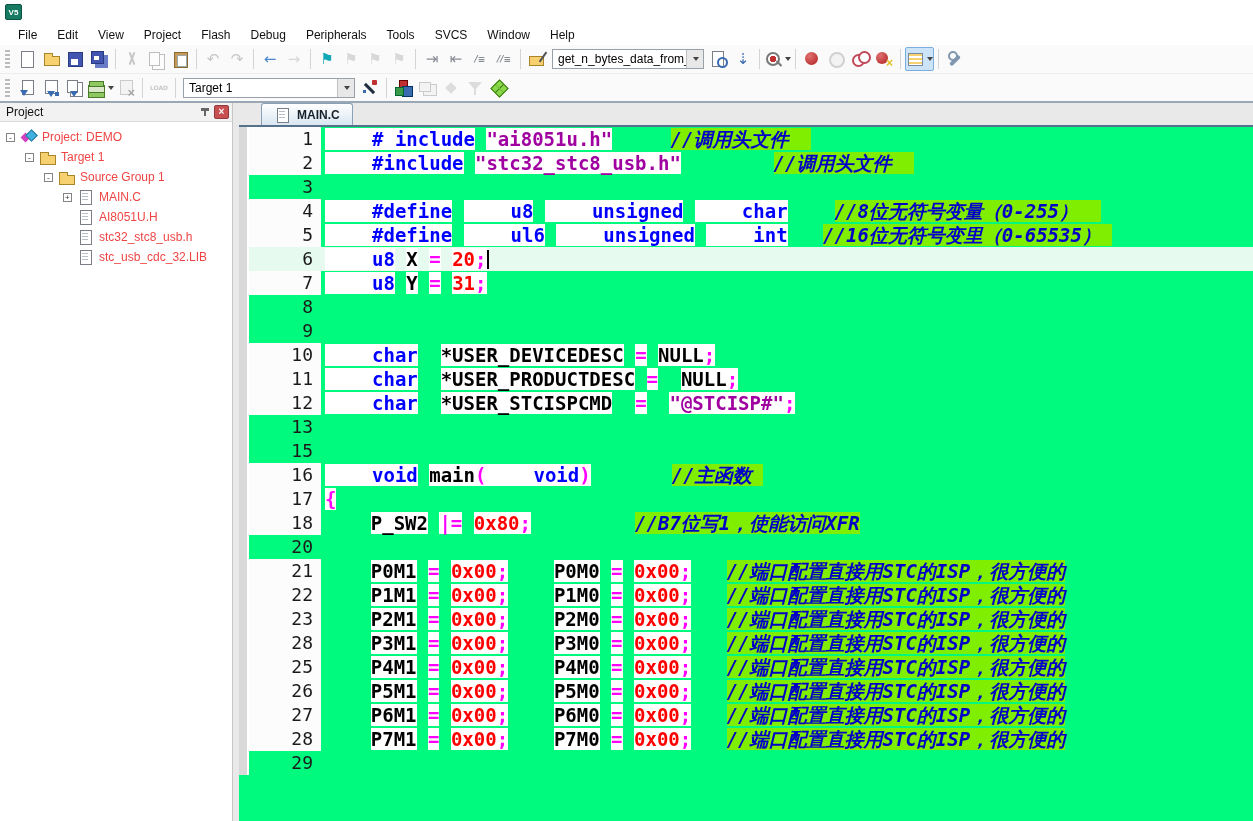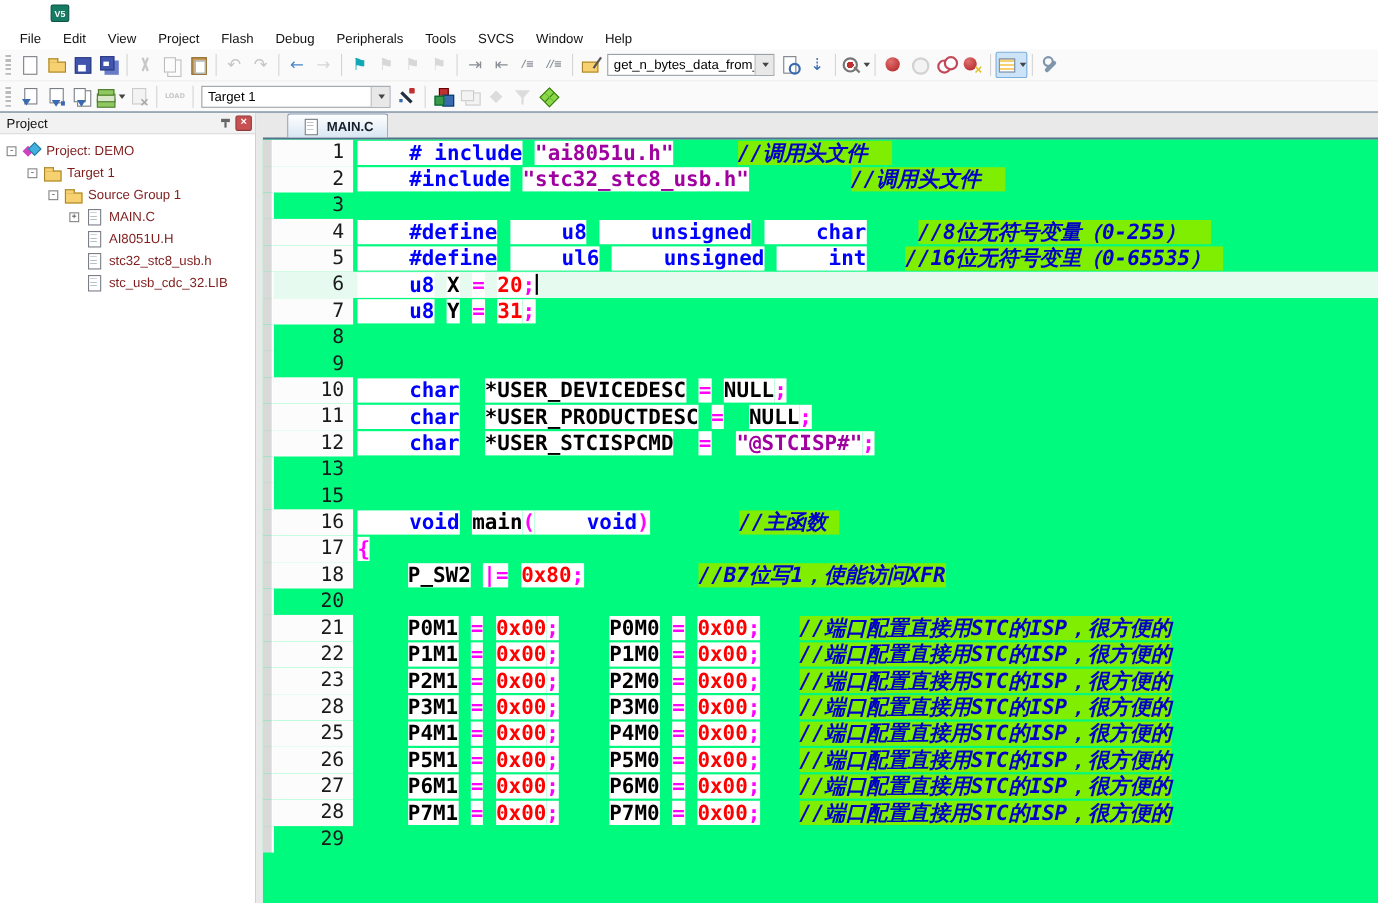--- a/index.html
+++ b/index.html
@@ -8,21 +8,21 @@
     --cmt:#0000C8; --cmtbg:#80EE00;
   }
   *{box-sizing:border-box;margin:0;padding:0;}
   html,body{width:1253px;height:821px;overflow:hidden;background:#fff;
     font-family:"Liberation Sans",sans-serif;}
   .window{width:1253px;height:821px;display:flex;flex-direction:column;}
 
   
   .titlebar{height:24px;display:flex;align-items:center;padding-left:5px;gap:6px;background:#fff;}
   .logo{width:17px;height:16px;background:#177a63;color:#fff;font:bold 8px "Liberation Sans",sans-serif;
-    display:flex;align-items:center;justify-content:center;border-radius:2px;border:1px solid #0b5244;margin-left:41px;}
+    display:flex;align-items:center;justify-content:center;border-radius:2px;border:1px solid #0b5244;}
   .title{font-size:13px;color:#111;}
 
   
   .menubar{height:21px;display:flex;align-items:center;padding-left:8px;background:#fff;}
   .menu-item{font-size:12px;color:#111;padding:2px 10px;cursor:default;}
 
   
   .toolbar{height:28px;display:flex;align-items:center;background:#fafafa;padding-left:2px;}
   .toolbar.tb2{border-top:1px solid #eee;}
   .grip{width:5px;height:18px;margin:0 5px 0 3px;
@@ -140,21 +140,21 @@
   .i-pin{width:10px;height:10px;position:relative;}
   .i-pin::before{content:"";position:absolute;left:1px;top:1px;width:8px;height:3px;background:#666;}
   .i-pin::after{content:"";position:absolute;left:4px;top:4px;width:2px;height:5px;background:#666;}
   .pclose{width:15px;height:14px;background:#c85050;border:1px solid #8f3b3b;color:#fff;
     font:bold 10px/12px "Liberation Sans",sans-serif;text-align:center;border-radius:2px;}
   .tree{flex:1;padding-top:5px;overflow:hidden;}
   .trow{height:20px;display:flex;align-items:center;}
   .tog{width:9px;height:9px;border:1px solid #848484;background:#fff;color:#333;
     font:8px/7px "Liberation Mono",monospace;text-align:center;margin-right:5px;flex:none;}
   .tspace{flex:none;}
-  .tlabel{font-size:12px;color:#7f1d1d;margin-left:5px;white-space:nowrap;}
+  .tlabel{font-size:12px;color:#ef4444;margin-left:5px;white-space:nowrap;}
   .ti{width:17px;height:16px;position:relative;flex:none;}
   .ti-project::before{content:"";position:absolute;left:2px;top:5px;width:7px;height:7px;
     background:#d040c0;transform:rotate(45deg);}
   .ti-project::after{content:"";position:absolute;left:7px;top:2px;width:7px;height:7px;
     background:#40b0e0;transform:rotate(45deg);border:1px solid #2a7a9a;}
   .ti-folder::before{content:"";position:absolute;left:1px;top:6px;width:14px;height:8px;
     background:#f7d070;border:1px solid #a8852a;}
   .ti-folder::after{content:"";position:absolute;left:1px;top:3px;width:7px;height:3px;
     background:#f7d070;border:1px solid #a8852a;border-bottom:none;}
   .ti-file::before{content:"";position:absolute;left:3px;top:1px;width:10px;height:13px;

